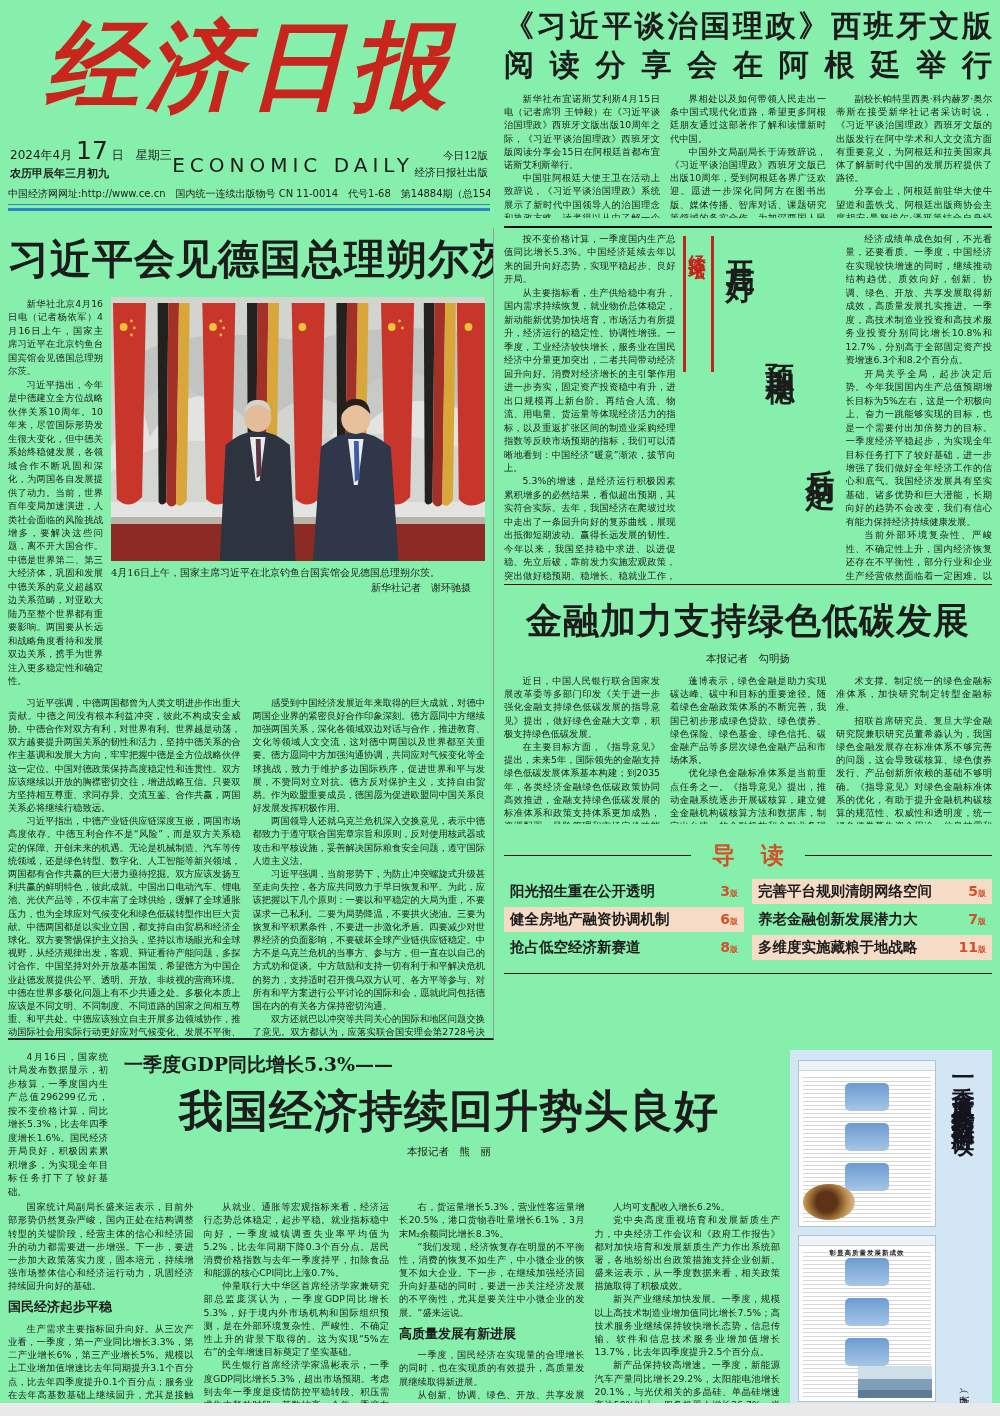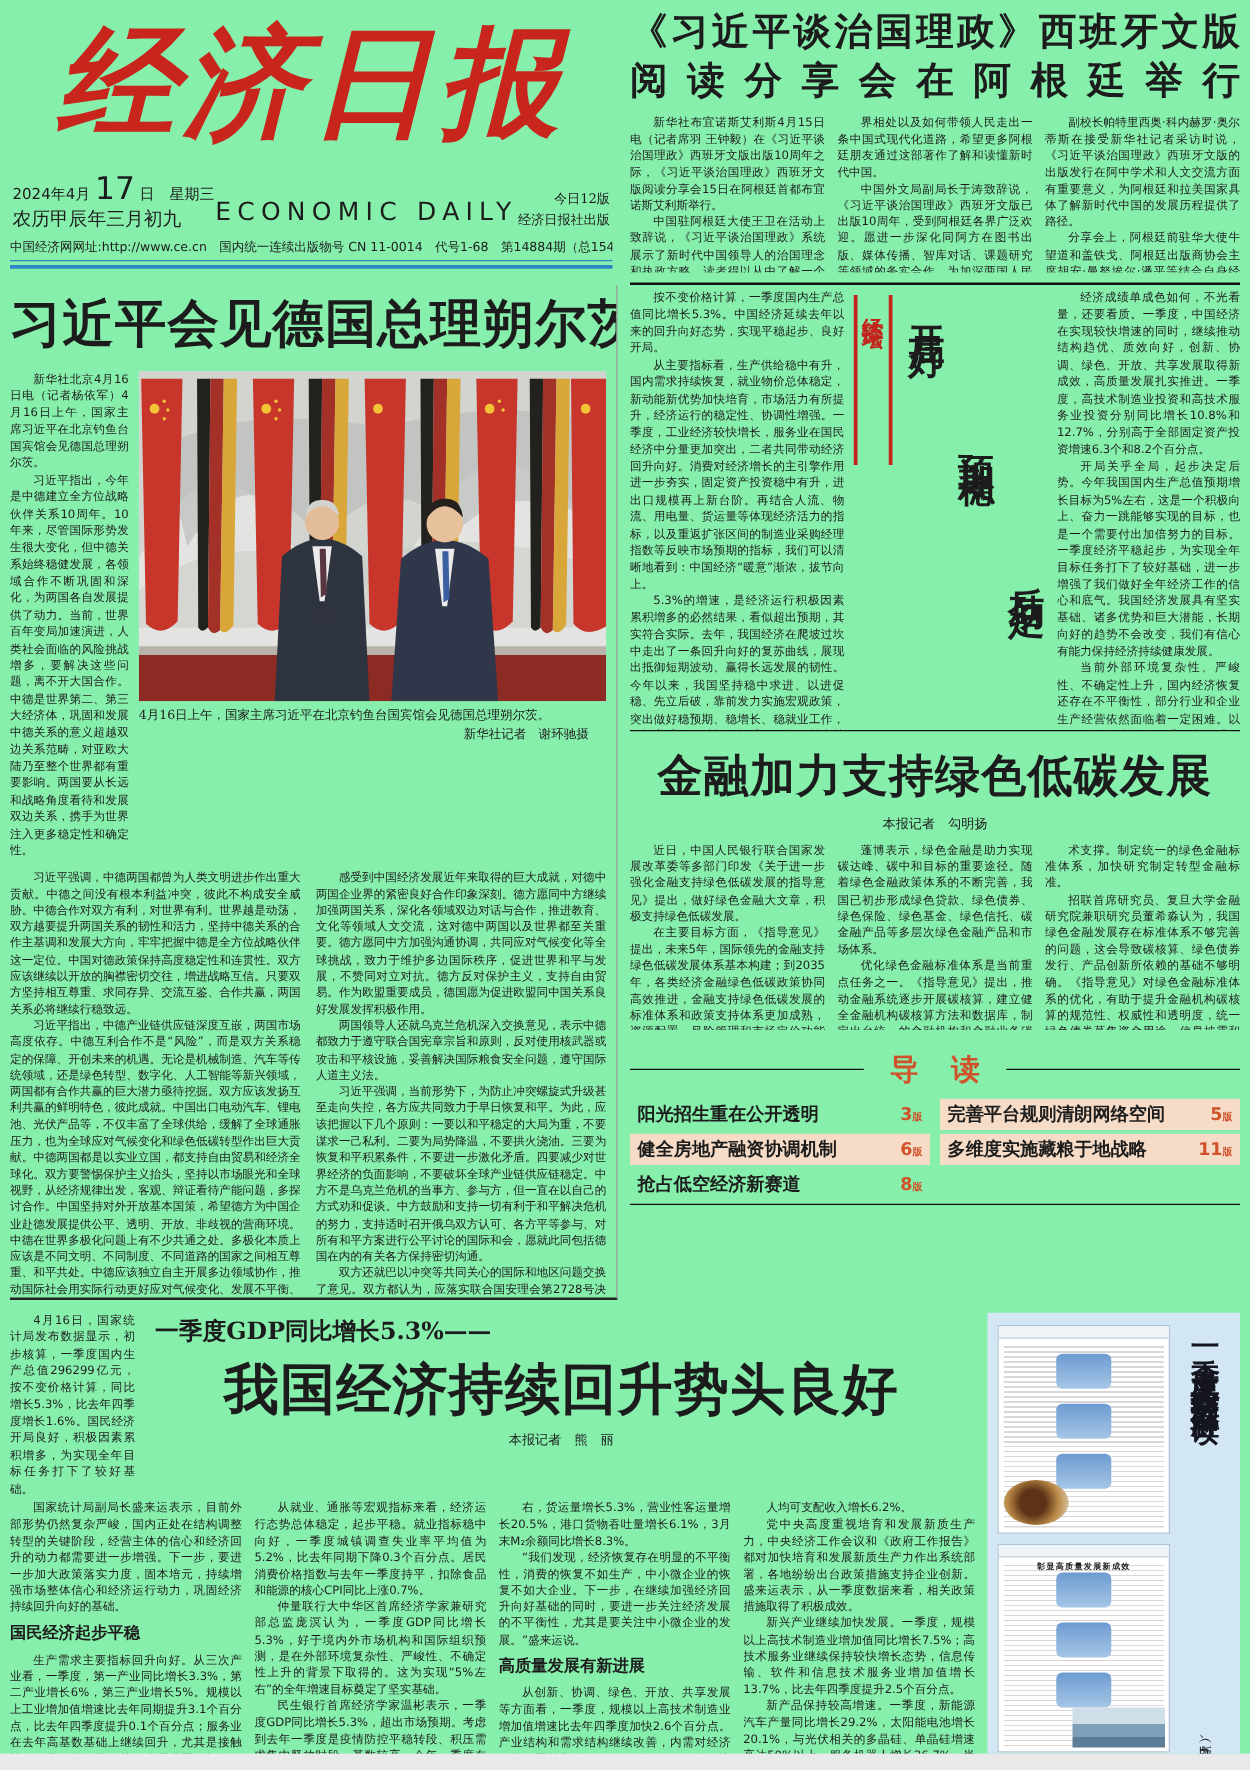--- a/index.html
+++ b/index.html
@@ -7,21 +7,21 @@
         padding:6px 8px 0;font-family:"DejaVu Sans",sans-serif;color:#1c1c1c;overflow:hidden;position:relative;}
   .para{margin:0;text-indent:2em;text-align:justify;}
   
   .topbar{display:flex;gap:14px;height:222px;}
   .mast{width:482px;display:flex;flex-direction:column;}
   .mast-logo{font-family:"DejaVu Serif",serif;font-weight:bold;font-style:italic;color:#c8251d;
              font-size:96px;line-height:1.25;text-align:center;letter-spacing:6px;height:128px;overflow:hidden;}
   .date-row{display:flex;justify-content:space-between;align-items:flex-end;padding:4px 2px 2px;}
   .date-main{font-size:12px;white-space:nowrap;}
   .daynum{font-size:25px;font-weight:normal;line-height:1;}
-  .lunar{font-size:15px;font-family:"DejaVu Serif",serif;margin-top:2px;}
+  .lunar{font-size:11px;font-family:"DejaVu Serif",serif;margin-top:2px;font-weight:bold;}
   .logo-en{font-size:20px;letter-spacing:5px;font-weight:400;padding-bottom:4px;}
   .date-right{font-size:10.5px;text-align:right;font-family:"DejaVu Serif",serif;line-height:1.6;}
   .info-bar{font-size:10px;text-align:center;padding:4px 0 3px;white-space:nowrap;overflow:hidden;}
   .blue-rule{border-top:1px solid #2b86c5;border-bottom:3px solid #2b86c5;height:3px;}
   .top-right{flex:1;display:flex;flex-direction:column;}
   .tr-headline{font-weight:bold;font-family:"Liberation Sans",sans-serif;line-height:1.3;margin:0 0 8px;}
   .tr-h-line{font-size:30px;text-align:justify;text-align-last:justify;display:block;}
   .tr-cols{display:flex;gap:10px;border-bottom:2px solid #111;padding-bottom:8px;flex:1;overflow:hidden;}
   .tr-col{flex:1;font-size:9.3px;line-height:1.42;overflow:hidden;}
   
@@ -54,21 +54,21 @@
   .ft-author{writing-mode:vertical-rl;font-size:10px;font-family:"DejaVu Serif",serif;
              position:absolute;left:54px;top:148px;letter-spacing:3px;}
   
   .fin{padding:6px 0 8px;}
   .fin-headline{font-size:36px;font-weight:900;text-align:center;margin:6px 0 6px;letter-spacing:1px;
                 font-family:"DejaVu Serif",serif;white-space:nowrap;}
   .fin-byline{text-align:center;font-size:10.5px;font-family:"DejaVu Serif",serif;margin-bottom:8px;}
   .fin-cols{display:flex;gap:10px;height:150px;overflow:hidden;}
   .fin-col{flex:1;font-size:9.3px;line-height:1.42;overflow:hidden;}
   
-  .daodu{margin-top:6px;border-bottom:1.5px solid #111;}
+  .daodu{margin-top:6px;border-bottom:1.5px solid #111;padding-bottom:10px;}
   .daodu-head{display:flex;align-items:center;gap:12px;margin:2px 0 8px;}
   .daodu-line{flex:1;border-top:1.5px solid #111;}
   .daodu-title{color:#d0522a;font-size:23px;font-weight:900;letter-spacing:9px;text-indent:9px;}
   .daodu-cols{display:flex;gap:8px;}
   .daodu-col{flex:1;}
   .daodu-row{display:flex;justify-content:space-between;align-items:baseline;font-size:14.5px;
              font-weight:700;padding:3px 6px;margin-bottom:3px;}
   .daodu-row.hl{background:#f6dcc6;}
   .daodu-page{color:#d0522a;white-space:nowrap;}
   .daodu-page .num{font-size:14px;} .daodu-page .unit{font-size:8px;}
@@ -323,20 +323,24 @@
             <div class="daodu-row">
               <span>抢占低空经济新赛道</span>
               <span class="daodu-page"><span class="num">8</span><span class="unit">版</span></span>
             </div>
           </div>
           <div class="daodu-col">
             <div class="daodu-row hl">
               <span>完善平台规则清朗网络空间</span>
               <span class="daodu-page"><span class="num">5</span><span class="unit">版</span></span>
             </div>
+            <div class="daodu-row">
+              <span>养老金融创新发展潜力大</span>
+              <span class="daodu-page"><span class="num">7</span><span class="unit">版</span></span>
+            </div>
             <div class="daodu-row hl">
               <span>多维度实施藏粮于地战略</span>
               <span class="daodu-page"><span class="num">11</span><span class="unit">版</span></span>
             </div>
           </div>
         </div>
       </div>
 
     </div>
   </div>
@@ -368,20 +372,21 @@
             <p class="para">仲量联行大中华区首席经济学家兼研究部总监庞溟认为，一季度GDP同比增长5.3%，好于境内外市场机构和国际组织预测，是在外部环境复杂性、严峻性、不确定性上升的背景下取得的。这为实现“5%左右”的全年增速目标奠定了坚实基础。</p>
             <p class="para">民生银行首席经济学家温彬表示，一季度GDP同比增长5.3%，超出市场预期。考虑到去年一季度是疫情防控平稳转段、积压需求集中释放时段，基数较高。今年一季度在较高基数基础上实现良好开局，将为顺利完成全年目标打下坚实基础。</p>
           </div>
         <div class="b-col">
           <div>
               <p class="para">右，货运量增长5.3%，营业性客运量增长20.5%，港口货物吞吐量增长6.1%，3月末M₂余额同比增长8.3%。</p>
               <p class="para">“我们发现，经济恢复存在明显的不平衡性，消费的恢复不如生产，中小微企业的恢复不如大企业。下一步，在继续加强经济回升向好基础的同时，要进一步关注经济发展的不平衡性，尤其是要关注中小微企业的发展。”盛来运说。</p>
             </div>
           <div class="subhead">高质量发展有新进展</div>
           <div>
+              <p class="para">一季度，国民经济在实现量的合理增长的同时，也在实现质的有效提升，高质量发展继续取得新进展。</p>
               <p class="para">从创新、协调、绿色、开放、共享发展等方面看，一季度，规模以上高技术制造业增加值增速比去年四季度加快2.6个百分点。产业结构和需求结构继续改善，内需对经济增长的贡献率达85.5%，单位GDP能耗同比下降0.1%。开放发展、高水平对外开放深入推进，我国对共建“一带一路”国家进出口总额增长5.5%。共享发展继续取得新成效，全国居民</p>
             </div>
         </div>
         <div class="b-col">
             <p class="para">人均可支配收入增长6.2%。</p>
             <p class="para">党中央高度重视培育和发展新质生产力，中央经济工作会议和《政府工作报告》都对加快培育和发展新质生产力作出系统部署，各地纷纷出台政策措施支持企业创新。盛来运表示，从一季度数据来看，相关政策措施取得了积极成效。</p>
             <p class="para">新兴产业继续加快发展。一季度，规模以上高技术制造业增加值同比增长7.5%；高技术服务业继续保持较快增长态势，信息传输、软件和信息技术服务业增加值增长13.7%，比去年四季度提升2.5个百分点。</p>
             <p class="para">新产品保持较高增速。一季度，新能源汽车产量同比增长29.2%，太阳能电池增长20.1%，与光伏相关的多晶硅、单晶硅增速高达50%以上，服务机器人增长26.7%，半导体、3D打印保持两位数以上的高位增长。</p>
           </div>
       </div>

